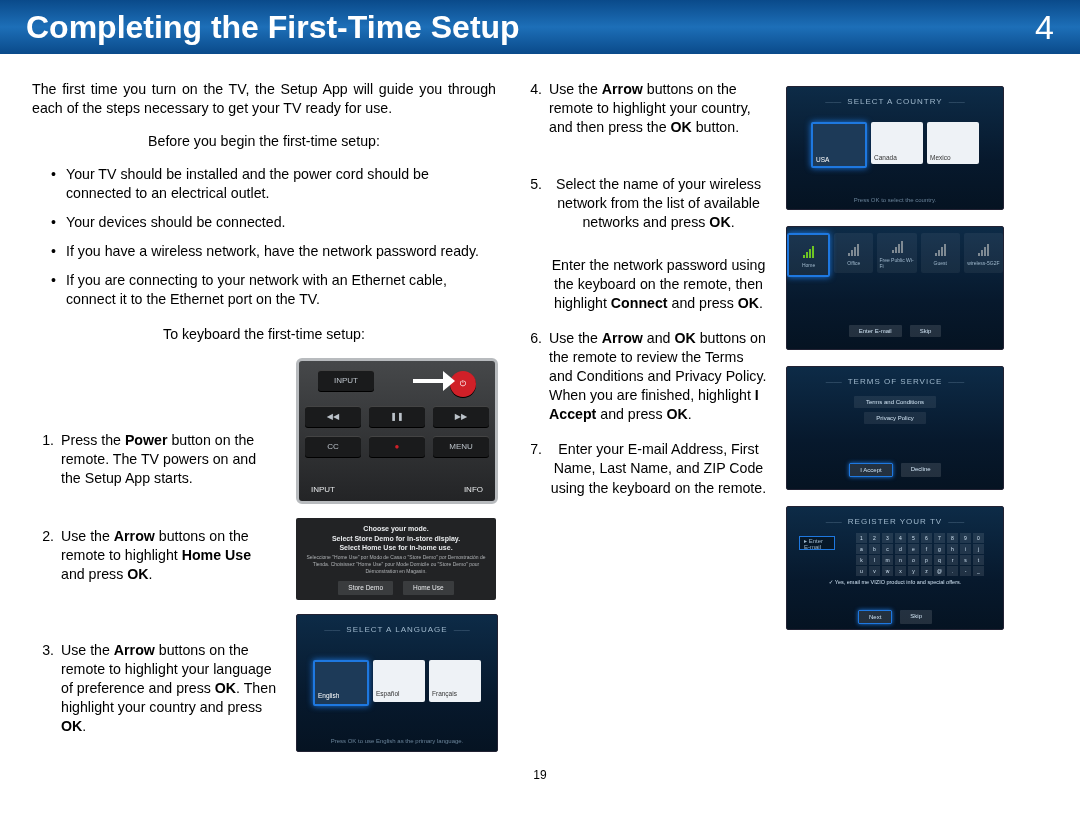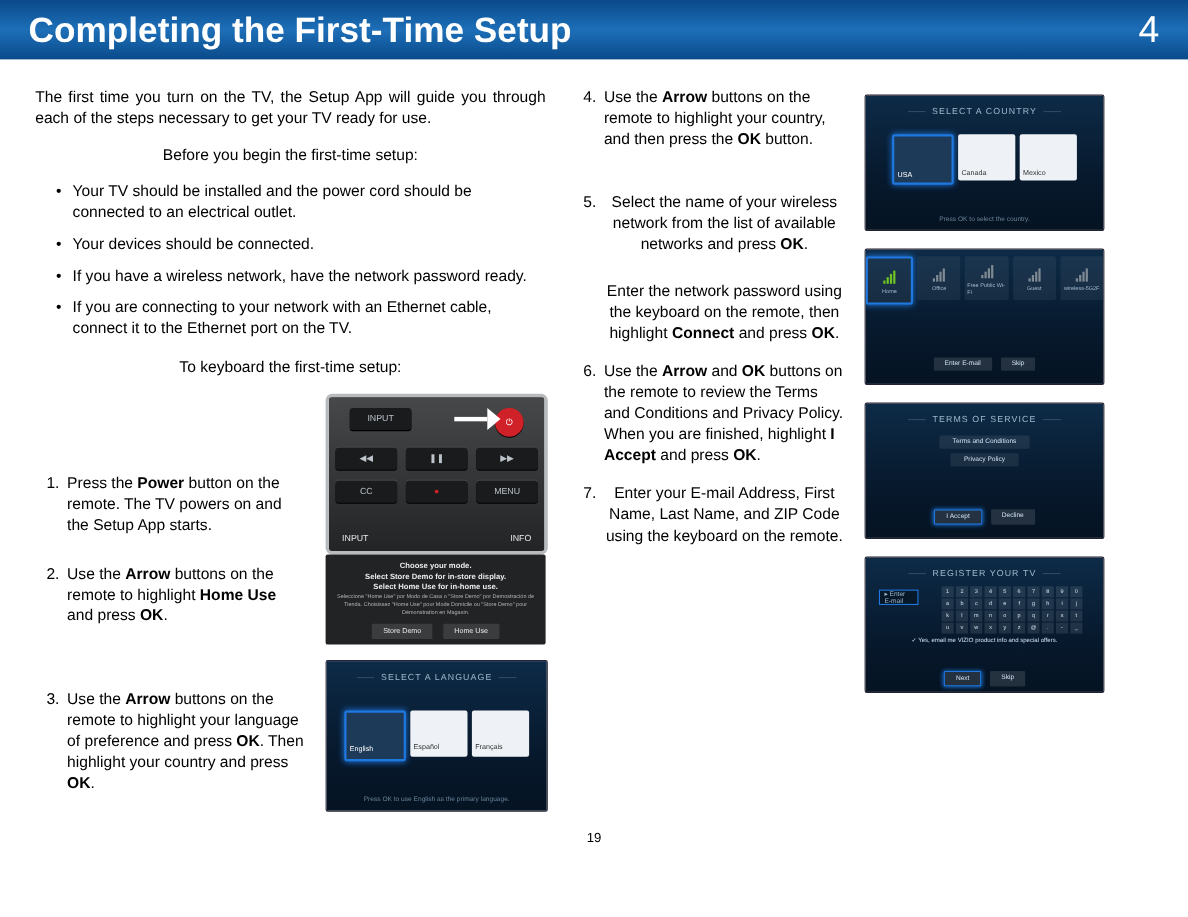--- a/index.html
+++ b/index.html
@@ -300,21 +300,21 @@
             <div class="rbtn">CC</div>
             <div class="rbtn" style="color:#d02028">●</div>
             <div class="rbtn">MENU</div>
           </div>
           <div class="rlabel" style="left:12px">INPUT</div>
           <div class="rlabel" style="right:12px">INFO</div>
         </div>
       </div>
     </div>
 
-    <div class="step-row" style="">
+    <div class="step-row" style="margin-top:14px;">
       <ol class="step-text" start="2">
         <li>
           <span>Use the </span><b>Arrow</b><span> buttons on the remote to highlight </span><b>Home Use</b><span> and press </span><b>OK</b><span>.</span>
         </li>
       </ol>
       <div class="step-img">
         <div class="modeshot">
           <div><b>Choose your mode.</b></div>
           <div><b>Select Store Demo for in-store display.</b></div>
           <div><b>Select Home Use for in-home use.</b></div>

